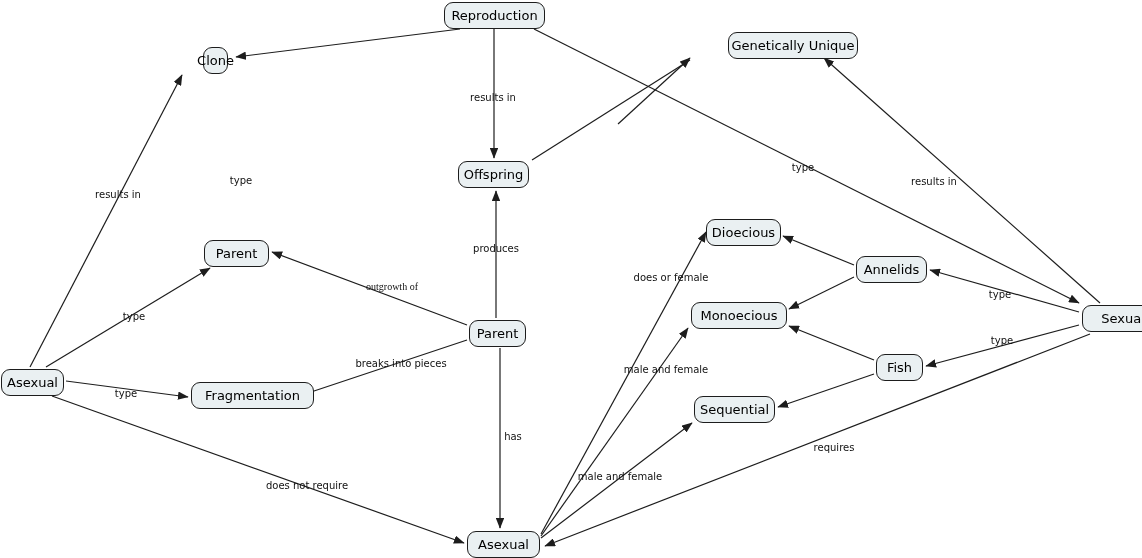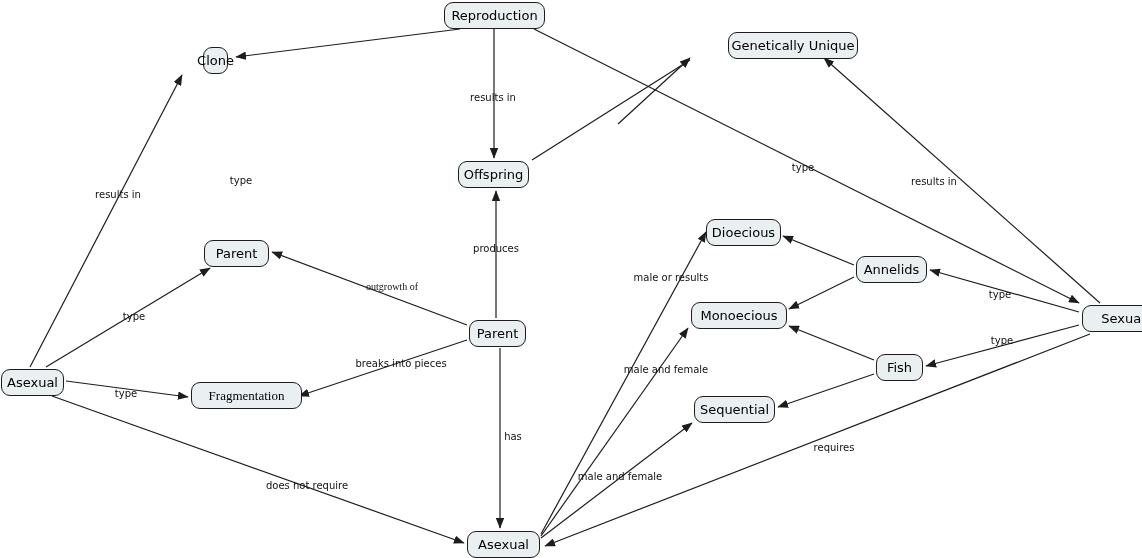--- a/index.html
+++ b/index.html
@@ -95,37 +95,37 @@
       <div class="node" style="left: 728px; top: 32px; width: 130px;">Genetically Unique</div>
       <div class="node" style="left: 458px; top: 161px; width: 71px;">Offspring</div>
       <div class="node" style="left: 706px; top: 219px; width: 75px;">Dioecious</div>
       <div class="node" style="left: 204px; top: 240px; width: 65px;">Parent</div>
       <div class="node" style="left: 856px; top: 256px; width: 71px;">Annelids</div>
       <div class="node" style="left: 691px; top: 302px; width: 96px;">Monoecious</div>
       <div class="node" style="left: 1082px; top: 305px; width: 82px;">Sexual</div>
       <div class="node" style="left: 469px; top: 320px; width: 57px;">Parent</div>
       <div class="node" style="left: 876px; top: 354px; width: 47px;">Fish</div>
       <div class="node" style="left: 1px; top: 369px; width: 63px;">Asexual</div>
-      <div class="node" style="left: 191px; top: 382px; width: 111px; font-family: Liberation Serif, serif;">Fragmentation</div>
+      <div class="node" style="left: 191px; top: 382px; width: 123px;">Fragmentation</div>
       <div class="node" style="left: 694px; top: 396px; width: 81px;">Sequential</div>
       <div class="node" style="left: 467px; top: 531px; width: 73px;">Asexual</div>
     </div>
   <div id="labels-group">
       <div class="edge-label" style="left: 241px; top: 181px;">type</div>
       <div class="edge-label" style="left: 493px; top: 98px;">results in</div>
       <div class="edge-label" style="left: 803px; top: 168px;">type</div>
       <div class="edge-label" style="left: 118px; top: 195px;">results in</div>
       <div class="edge-label" style="left: 134px; top: 317px;">type</div>
       <div class="edge-label" style="left: 126px; top: 394px;">type</div>
       <div class="edge-label" style="left: 299px; top: 486px; padding-left: 16px;">does not require</div>
       <div class="edge-label" style="left: 934px; top: 182px;">results in</div>
       <div class="edge-label" style="left: 496px; top: 249px;">produces</div>
       <div class="edge-label" style="left: 392px; top: 287px; font-family: Liberation Serif, serif;">outgrowth of</div>
       <div class="edge-label" style="left: 401px; top: 364px;">breaks into pieces</div>
       <div class="edge-label" style="left: 501px; top: 437px; margin-left: 12px;">has</div>
-      <div class="edge-label" style="left: 671px; top: 278px;">male or results</div>
+      <div class="edge-label" style="left: 671px; top: 278px;">does or female</div>
       <div class="edge-label" style="left: 666px; top: 370px;">male and female</div>
       <div class="edge-label" style="left: 620px; top: 477px;">male and female</div>
       <div class="edge-label" style="left: 834px; top: 448px;">requires</div>
       <div class="edge-label" style="left: 1000px; top: 295px;">type</div>
       <div class="edge-label" style="left: 1002px; top: 341px;">type</div>
     </div>
 </div>
 
 </body></html>

